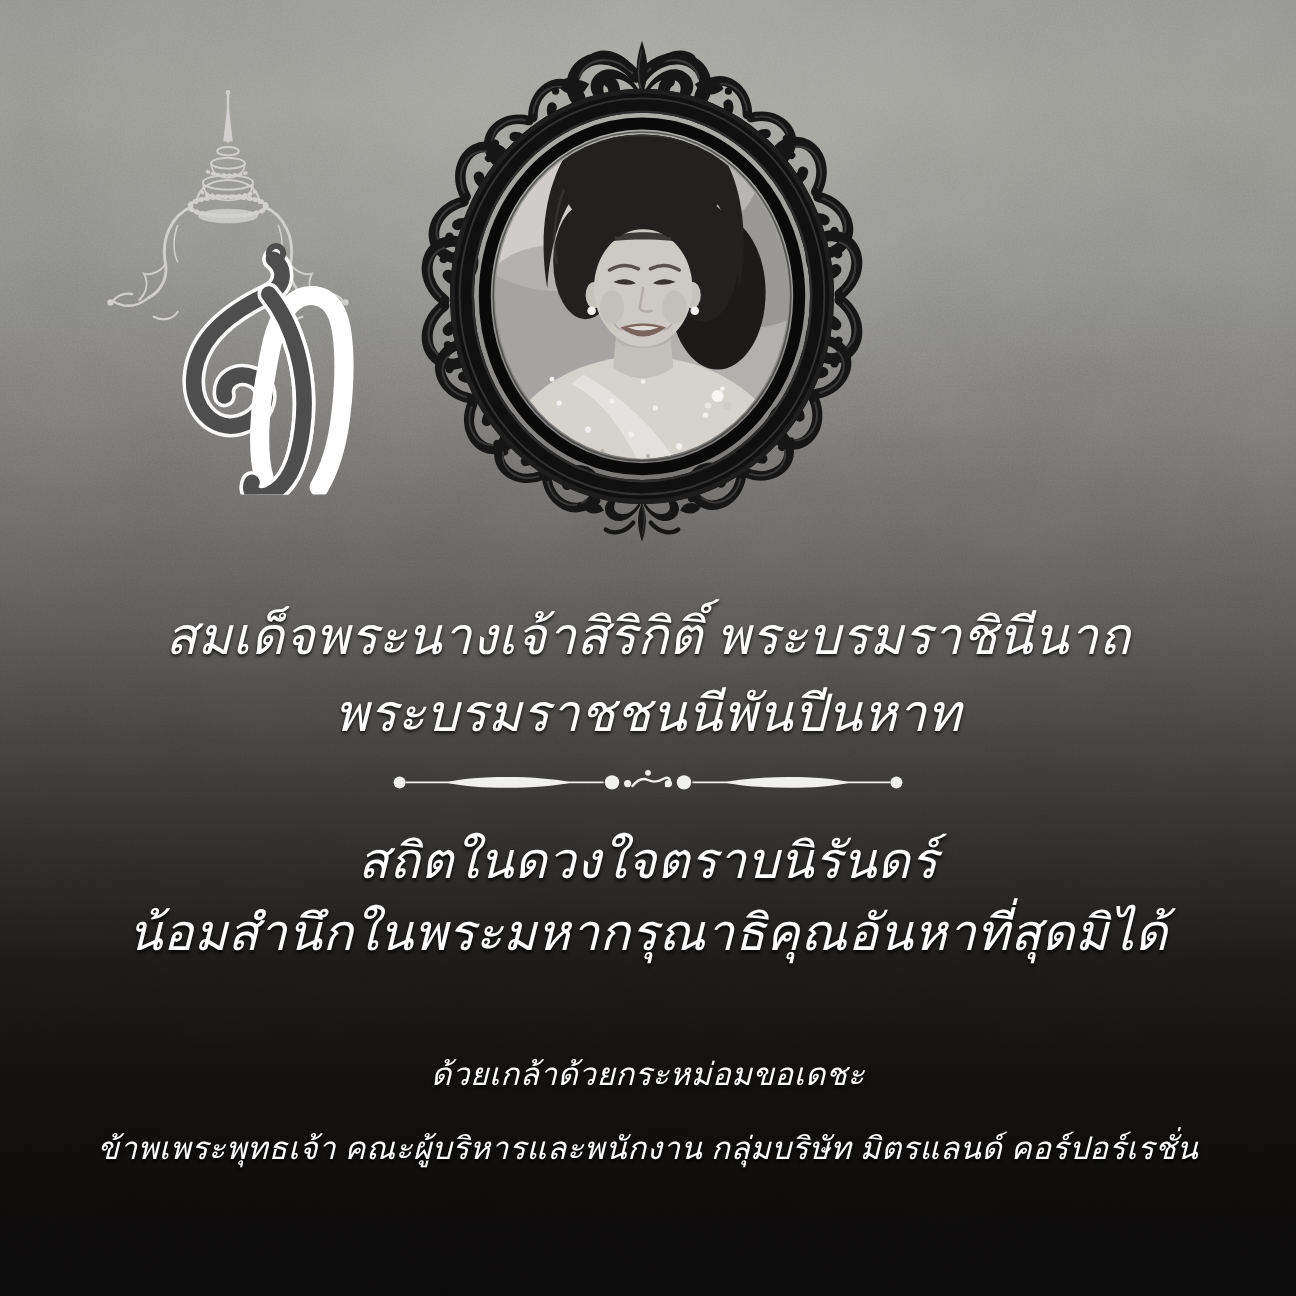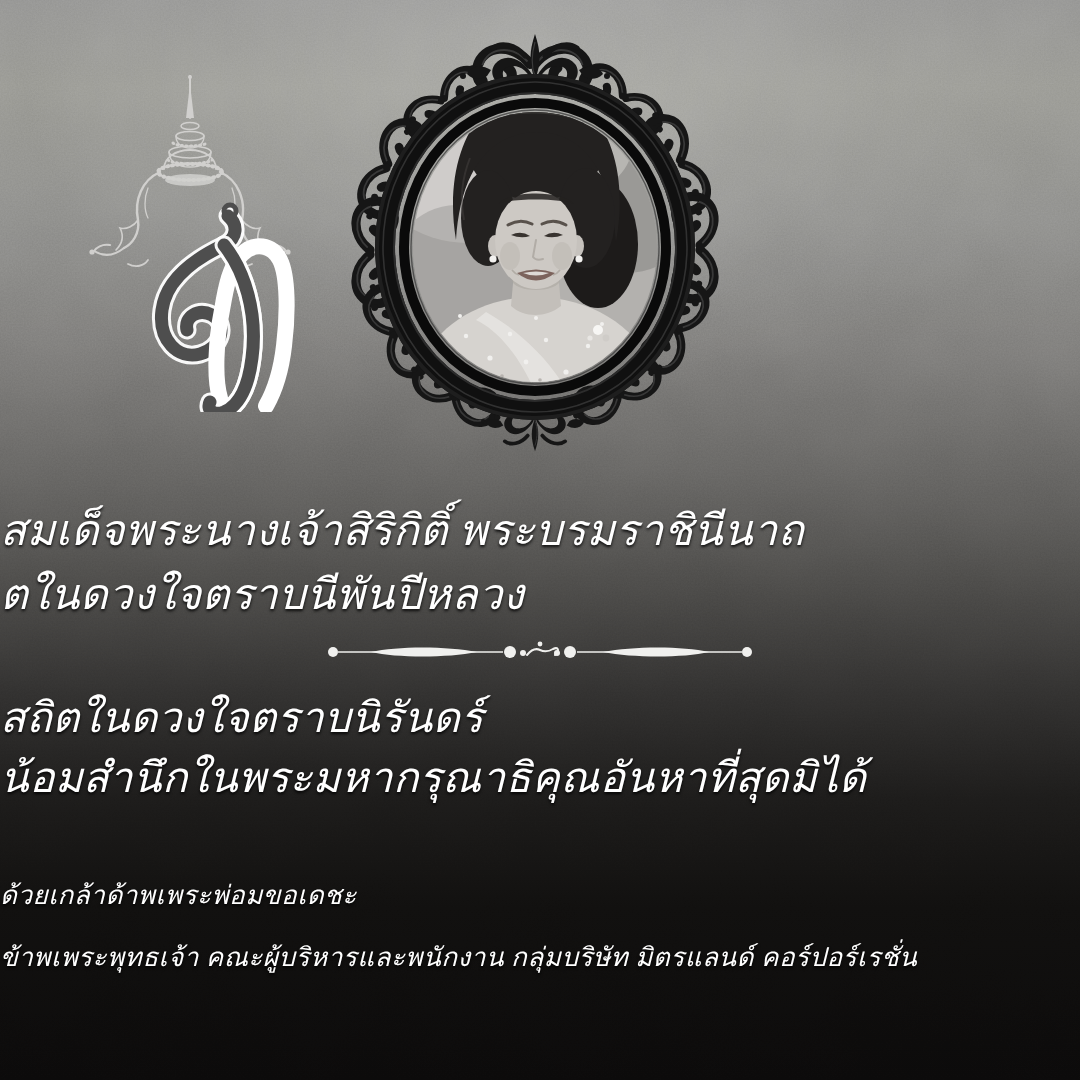--- a/index.html
+++ b/index.html
@@ -26,21 +26,21 @@
     position:absolute; inset:0;
     background:radial-gradient(ellipse 140% 120% at 50% 35%,
       rgba(0,0,0,0) 60%, rgba(0,0,0,0.25) 100%);
   }
   .bg-texture { position:absolute; inset:0; opacity:.5; mix-blend-mode:overlay; }
   
   .cypher { position:absolute; left:78px; top:68px; width:224px; height:344px; }
   .frame-wrap { position:absolute; left:340px; top:28px; width:400px; height:430px; }
   
   .line {
-    position:absolute; left:0; width:1080px; text-align:left;
+    position:absolute; left:0; width:1080px; text-align:center;
     color:#ffffff; font-style:italic; letter-spacing:.5px;
     text-shadow:0 2px 3px rgba(0,0,0,.85);
     white-space:nowrap;
   }
   .t-title   { font-size:43px; }
   .t-tribute { font-size:42px; }
   .t-small   { font-size:26px; }
   .l1 { top:496px; }
   .l2 { top:560px; }
   .l3 { top:684px; }
@@ -255,37 +255,37 @@
       <ellipse cx="195" cy="219" rx="150" ry="163" stroke="#101010" stroke-width="20"></ellipse>
       <ellipse cx="195" cy="219" rx="158" ry="171" stroke="#1e1e1e" stroke-width="4"></ellipse>
       <ellipse cx="195" cy="219" rx="152" ry="165" stroke="#3a3a3a" stroke-width="1.6" opacity="0.8"></ellipse>
       <ellipse cx="195" cy="219" rx="141" ry="154" stroke="#2c2c2c" stroke-width="2"></ellipse>
       <ellipse cx="195" cy="219" rx="131" ry="144" stroke="#0a0a0a" stroke-width="10"></ellipse>
       <ellipse cx="195" cy="219" rx="124" ry="137" stroke="#333333" stroke-width="1.4" opacity="0.7"></ellipse>
     </g>
   </svg>
 
   <div class="line t-title l1">สมเด็จพระนางเจ้าสิริกิติ์ พระบรมราชินีนาถ</div>
-  <div class="line t-title l2">ตในดวงใจตราบนีพันปีหลวง</div>
+  <div class="line t-title l2">พระบรมราชชนนีพันปีนหาท</div>
 
   <svg class="divider" viewBox="0 0 430 32">
     <g id="divHalf" stroke="#f0f0ee" fill="#f0f0ee">
       <circle cx="8" cy="16" r="5" stroke="none"></circle>
       <path d="M13,16 L178,16" stroke-width="1.6" fill="none"></path>
       <path d="M46,16 C72,10 122,10 152,16 C122,22 72,22 46,16 Z" stroke="none"></path>
       <circle cx="185" cy="16" r="6" stroke="none"></circle>
     </g>
     <use href="#divHalf" transform="translate(430,0) scale(-1,1)"></use>
     <g stroke="#f0f0ee" fill="#f0f0ee">
       <circle cx="198" cy="17" r="3" stroke="none"></circle>
       <path d="M202,19 C207,13 211,12 215,14 C219,16 223,16 228,13 C232,11 236,13 230,19" stroke-width="2" fill="none" stroke-linecap="round"></path>
       <circle cx="215" cy="8" r="2.4" stroke="none"></circle>
       <circle cx="232" cy="17" r="3" stroke="none"></circle>
     </g>
   </svg>
 
   <div class="line t-tribute l4">น้อมสำนึกในพระมหากรุณาธิคุณอันหาที่สุดมิได้</div>
   <div class="line t-tribute l3">สถิตในดวงใจตราบนิรันดร์</div>
 
-  <div class="line t-small l5">ด้วยเกล้าด้าพเพระพ่อมขอเดชะ</div>
+  <div class="line t-small l5">ด้วยเกล้าด้วยกระหม่อมขอเดชะ</div>
   <div class="line t-small l6">ข้าพเพระพุทธเจ้า คณะผู้บริหารและพนักงาน กลุ่มบริษัท มิตรแลนด์ คอร์ปอร์เรชั่น</div>
 
 </div>
 
 </body></html>

